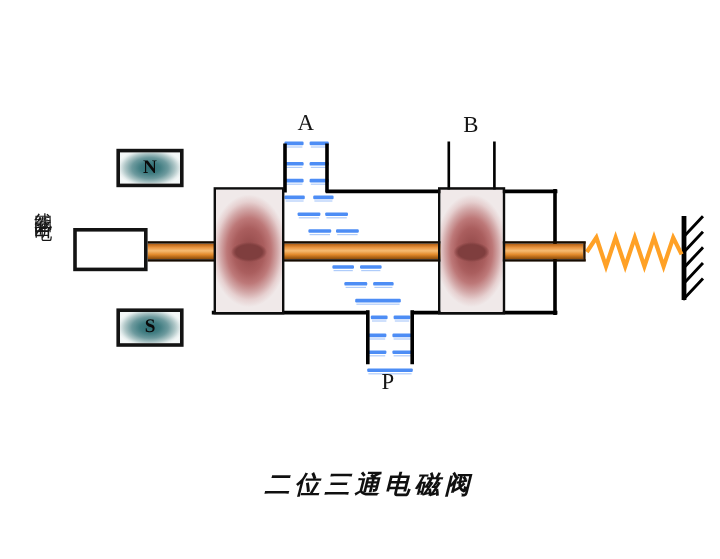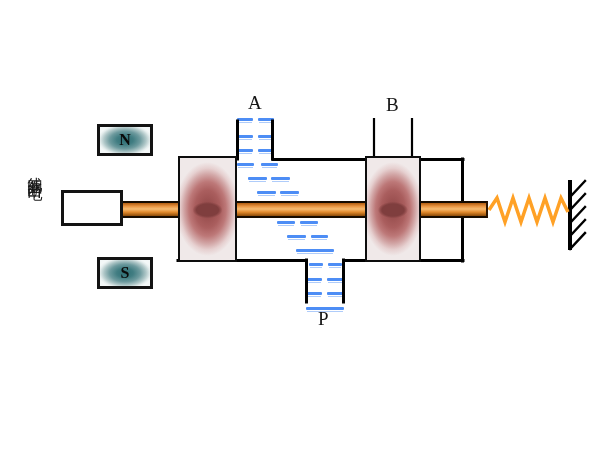--- a/index.html
+++ b/index.html
@@ -129,14 +129,15 @@
   <div id="pole-s" class="pole-box">
     <span>S</span>
   </div>
 
   <div id="spring-box"></div>
 
   <div id="coil-label">线圈断电</div>
   <div id="label-a" class="port-label">A</div>
   <div id="label-b" class="port-label">B</div>
   <div id="label-p" class="port-label">P</div>
+  <div id="diagram-title">二位三通电磁阀</div>
 
 </div>
 
 </body></html>

